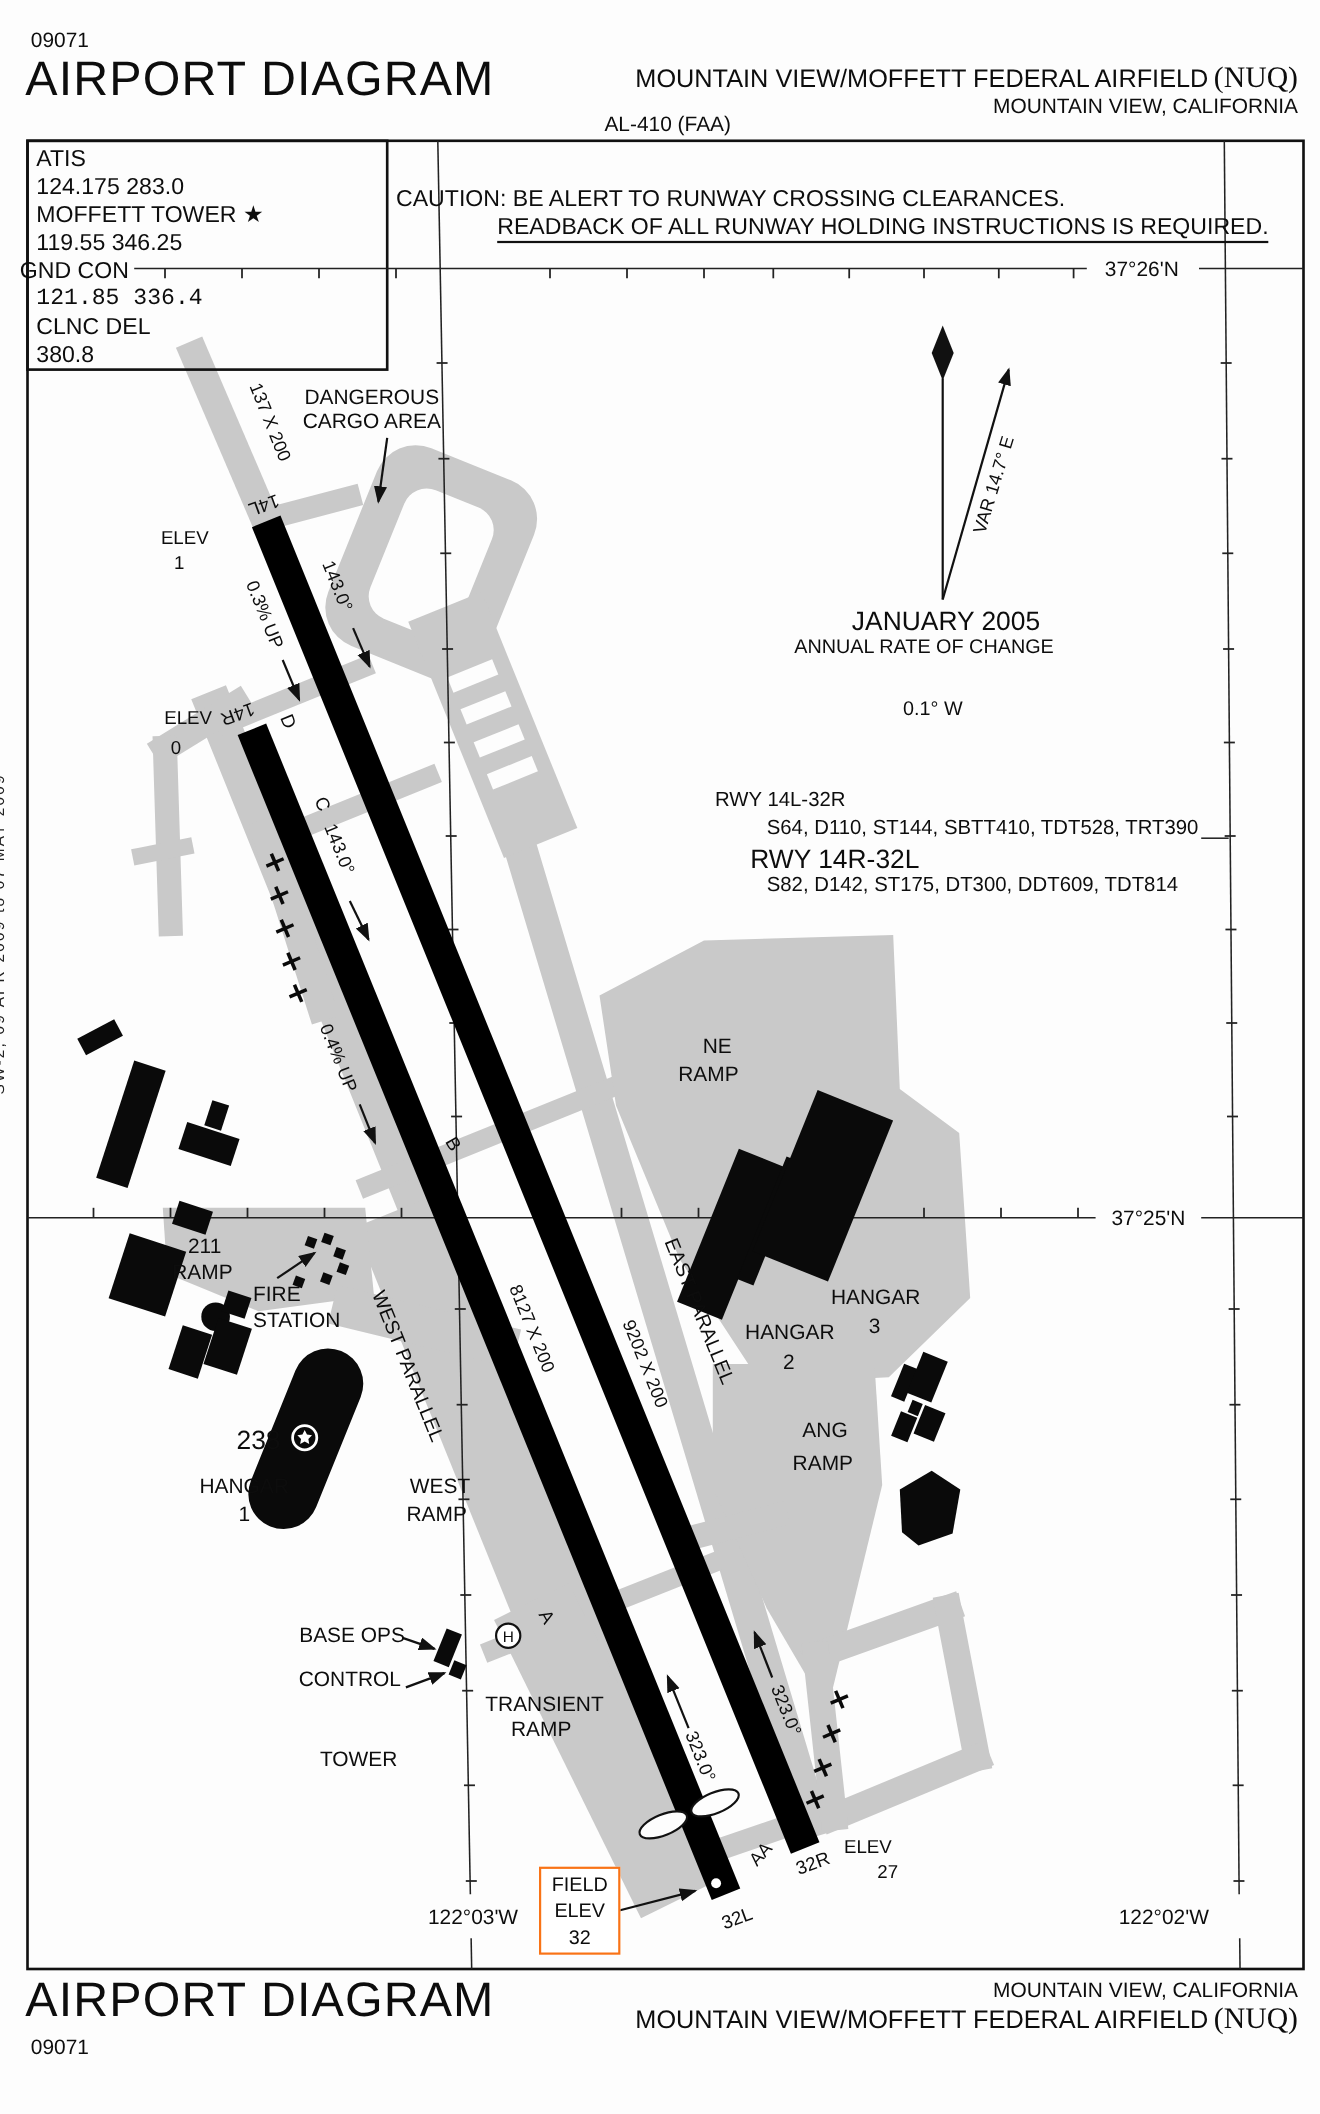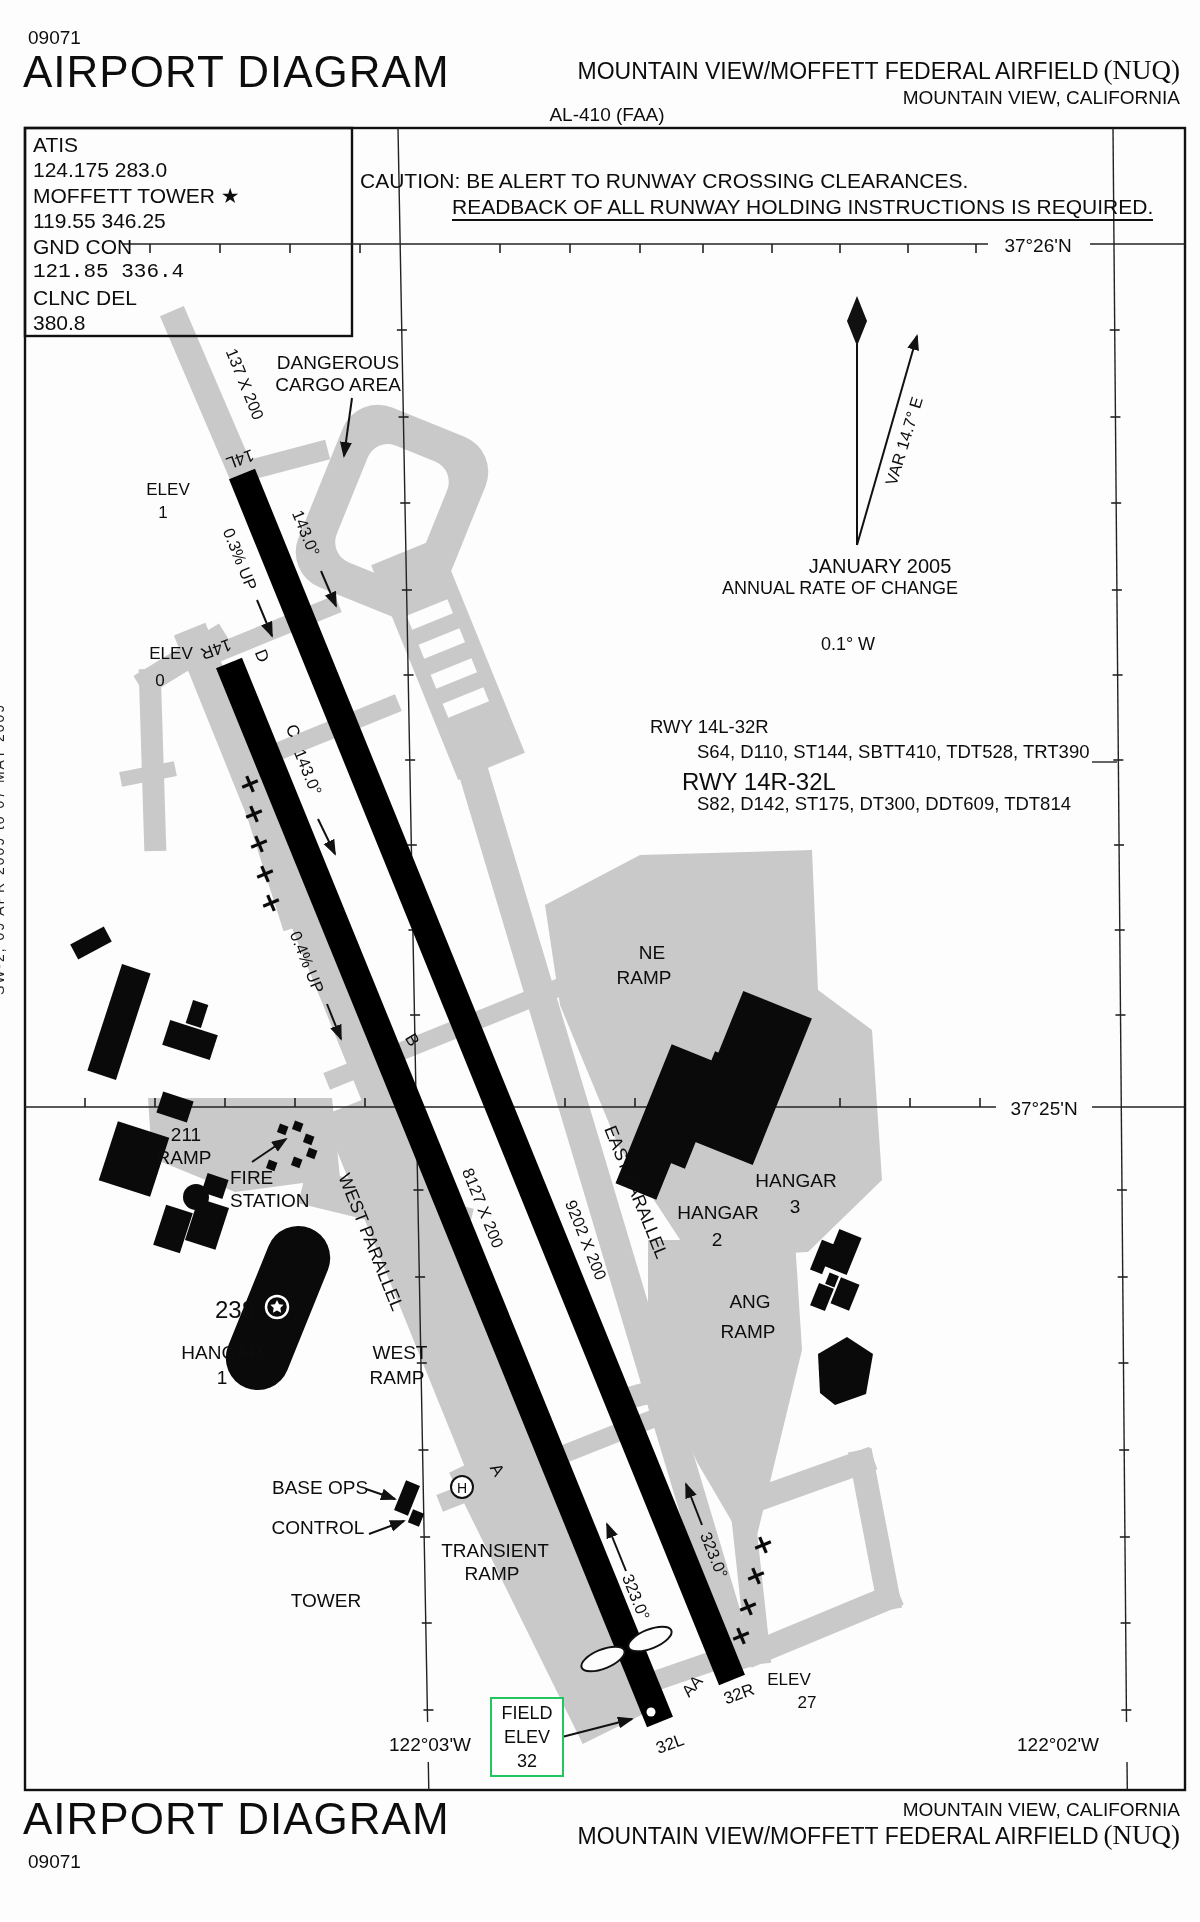--- a/index.html
+++ b/index.html
@@ -5,21 +5,21 @@
   html,body{margin:0;padding:0;background:#e8e8e8;}
   #page{position:relative;width:1200px;height:1922px;background:#fdfdfd;overflow:hidden;
         font-family:"Liberation Sans",sans-serif;color:#0d0d0d;}
   #mapsvg{position:absolute;left:0;top:0;width:1200px;height:1922px;}
   .lb{position:absolute;white-space:nowrap;transform:translate(-50%,-50%);line-height:1;}
   .lt{position:absolute;white-space:nowrap;line-height:1;}
   .lbr{position:absolute;white-space:nowrap;text-align:right;line-height:1;}
   .serif{font-family:"Liberation Serif",serif;font-size:27px;margin-left:5px;}
   .title{font-size:44px;letter-spacing:1px;}
   .u2{border-bottom:2px solid #111;padding-bottom:2px;}
-  #fieldbox{position:absolute;left:490px;top:1697px;width:70px;height:76px;border:2px solid #22c55e;
+  #fieldbox{position:absolute;left:490px;top:1697px;width:70px;height:76px;border:2px solid #f97316;
             display:flex;flex-direction:column;align-items:center;justify-content:center;background:#fff;}
   #fieldbox div{font-size:18px;line-height:24px;}
   #edgetext{position:absolute;left:-9px;top:565px;height:430px;overflow:hidden;writing-mode:vertical-rl;
             transform:rotate(180deg);font-size:14px;letter-spacing:2px;color:#222;}
 </style>
 </head>
 <body>
 
 <div id="page">
 
@@ -268,35 +268,35 @@
   <div class="lbr" style="right:20px;top:57px;font-size:23px;">
     <span>MOUNTAIN VIEW/MOFFETT FEDERAL AIRFIELD</span><span class="serif">(NUQ)</span>
   </div>
   <div class="lb" style="left:607px;top:114px;font-size:19px;">AL-410 (FAA)</div>
   <div class="lbr" style="right:20px;top:88px;font-size:19px;">MOUNTAIN VIEW, CALIFORNIA</div>
 
   <div class="lt" style="left:33px;top:134px;font-size:21px;">ATIS</div>
   <div class="lt" style="left:33px;top:159px;font-size:21px;">124.175  283.0</div>
   <div class="lt" style="left:33px;top:185px;font-size:21px;">MOFFETT TOWER ★</div>
   <div class="lt" style="left:33px;top:210px;font-size:21px;">119.55  346.25</div>
-  <div class="lt" style="left:33px;top:236px;font-size:21px;">GND CON</div>
+  <div class="lt" style="left:18px;top:236px;font-size:21px;">GND CON</div>
   <div class="lt" style="left:33px;top:261px;font-size:21px;font-family:Liberation Mono, monospace;">121.85  336.4</div>
   <div class="lt" style="left:33px;top:287px;font-size:21px;">CLNC DEL</div>
   <div class="lt" style="left:33px;top:312px;font-size:21px;">380.8</div>
 
   <div class="lt u2" style="left:452px;top:196px;font-size:21px;">READBACK OF ALL RUNWAY HOLDING INSTRUCTIONS IS REQUIRED.</div>
   <div class="lt" style="left:360px;top:170px;font-size:21px;">CAUTION: BE ALERT TO RUNWAY CROSSING CLEARANCES.</div>
 
   <div class="lb" style="left:1038px;top:245px;font-size:19px;">37°26'N</div>
   <div class="lb" style="left:1044px;top:1108px;font-size:19px;">37°25'N</div>
   <div class="lb" style="left:430px;top:1744px;font-size:19px;">122°03'W</div>
   <div class="lb" style="left:1058px;top:1744px;font-size:19px;">122°02'W</div>
 
   <div class="lb" style="left:904px;top:441px;font-size:16.5px;transform:translate(-50%,-50%) rotate(-73deg);">VAR 14.7° E</div>
-  <div class="lb" style="left:880px;top:566px;font-size:20px;">JANUARY 2005</div>
+  <div class="lb" style="left:860px;top:566px;font-size:24px;">JANUARY 2005</div>
   <div class="lb" style="left:840px;top:588px;font-size:18px;">ANNUAL RATE OF CHANGE</div>
   <div class="lb" style="left:848px;top:608px;font-size:18px;margin-top:36px;">0.1° W</div>
 
   <div class="lt" style="left:650px;top:718px;font-size:18.5px;">RWY 14L-32R</div>
   <div class="lt" style="left:697px;top:743px;font-size:18.5px;">S64, D110, ST144, SBTT410, TDT528, TRT390</div>
   <div class="lt" style="left:650px;top:770px;font-size:24px;margin-left:32px;">RWY 14R-32L</div>
   <div class="lt" style="left:697px;top:795px;font-size:18.5px;">S82, D142, ST175, DT300, DDT609, TDT814</div>
 
   <div class="lb" style="left:338px;top:362px;font-size:19px;">DANGEROUS</div>
   <div class="lb" style="left:338px;top:384px;font-size:19px;">CARGO AREA</div>

